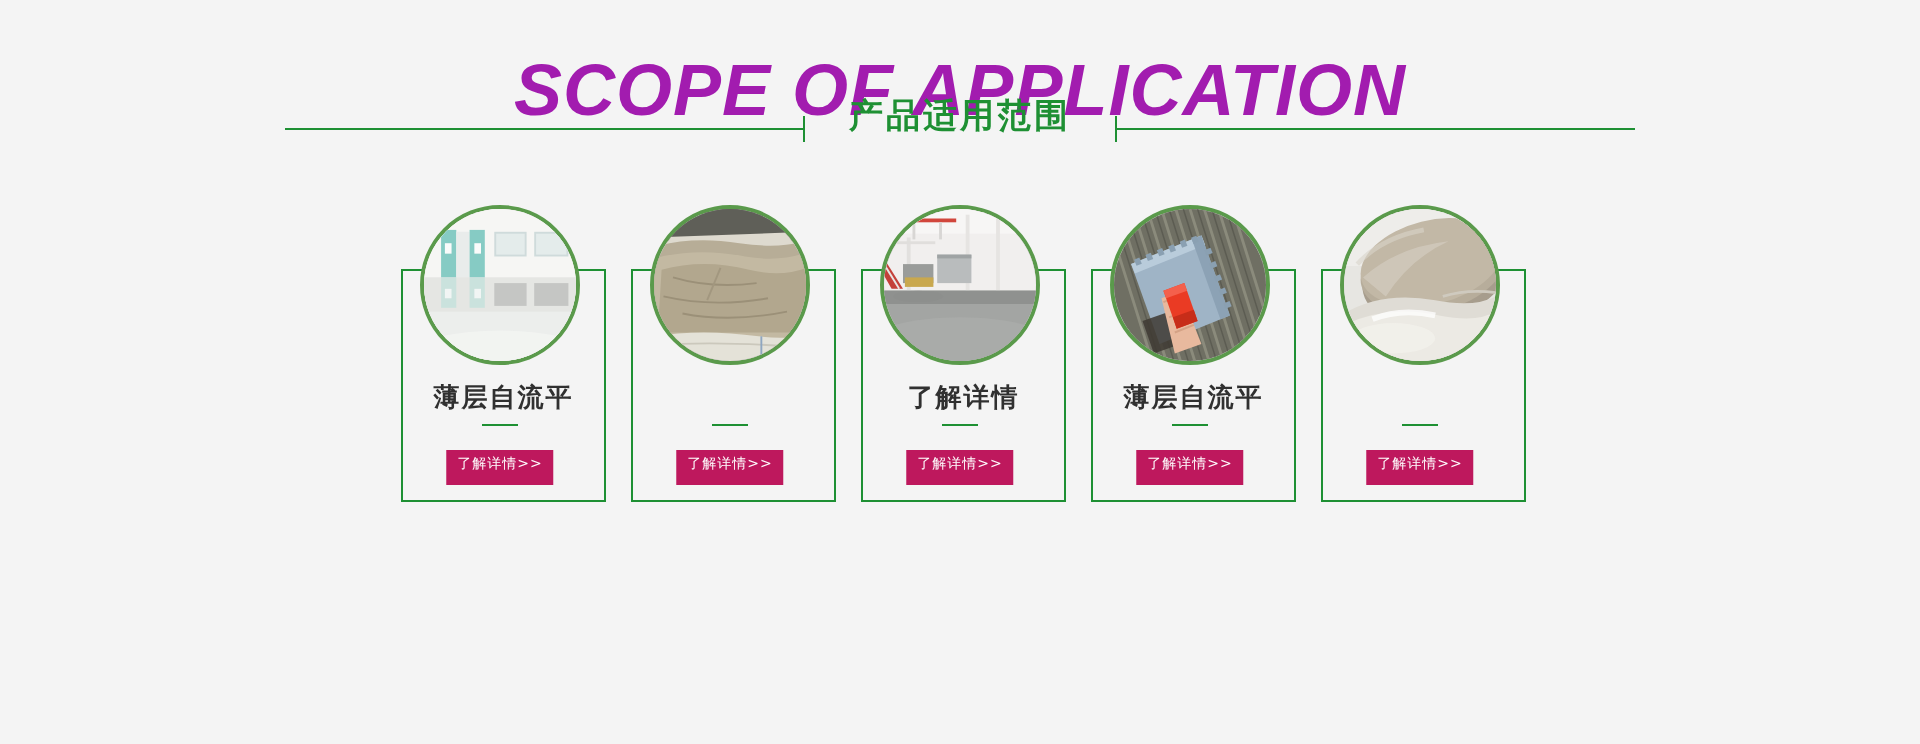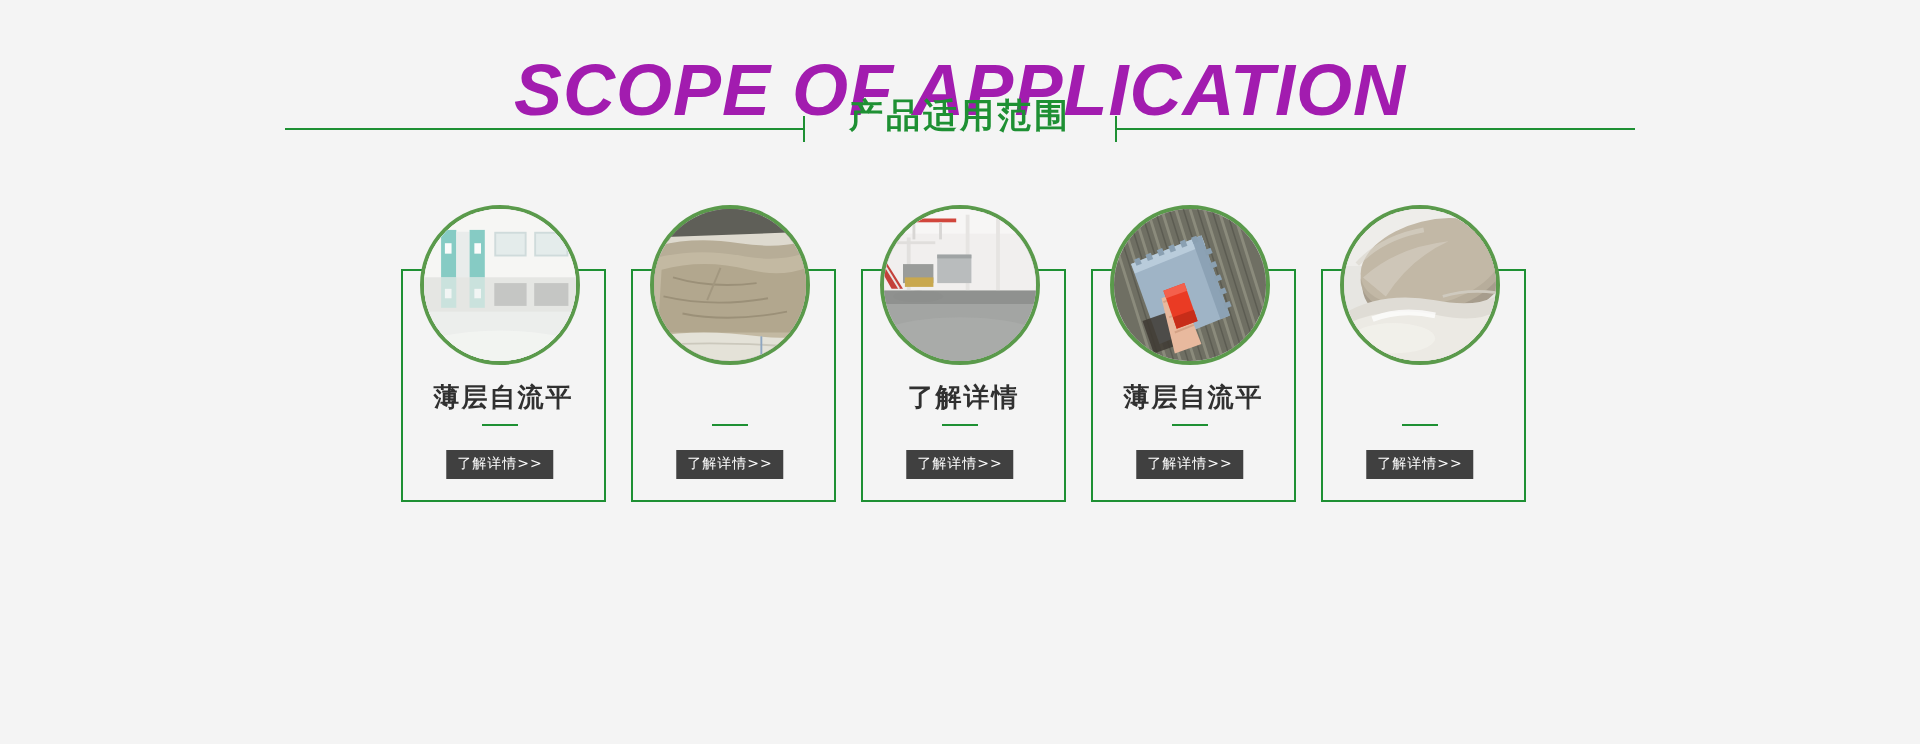--- a/index.html
+++ b/index.html
@@ -184,25 +184,25 @@
     width: 36px;
     height: 2px;
     background: #1e9033;
     z-index: 3;
   }
   .card-button {
     position: absolute;
     top: 245px;
     left: 50%;
     transform: translateX(-50%);
-    background: #404040;
+    background: #be185d;
     color: #ffffff;
     font-size: 14px;
     letter-spacing: 1px;
-    padding: 5px 11px 8px 11px;
+    padding: 5px 11px 14px 11px;
     white-space: nowrap;
     cursor: pointer;
     z-index: 3;
     font-family: "DejaVu Sans", "Liberation Sans", sans-serif;
     line-height: 1.15;
   }
 </style>
 </head>
 <body>
 

